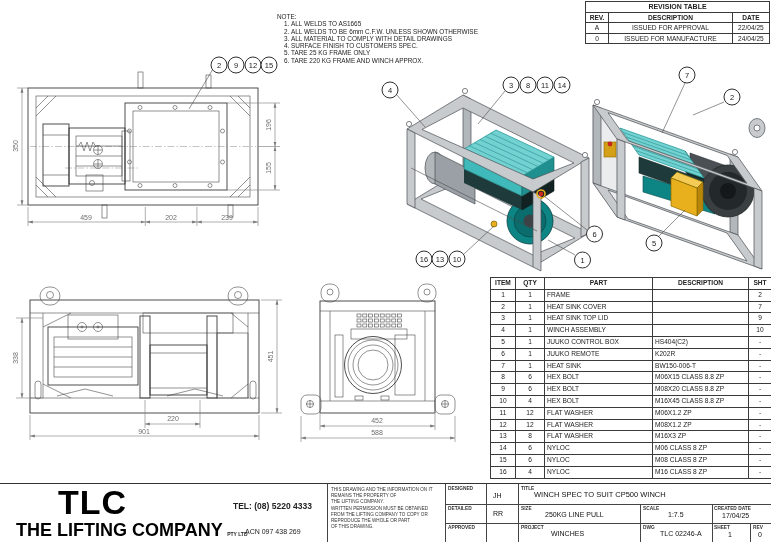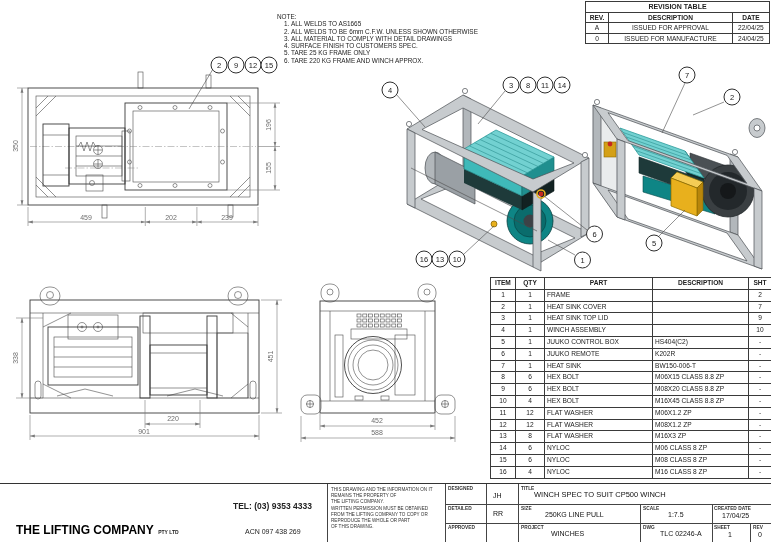--- a/index.html
+++ b/index.html
@@ -33,21 +33,21 @@
   #parts-table td:nth-child(1),#parts-table td:nth-child(2),#parts-table td:nth-child(5){text-align:center;}
   #parts-table td:nth-child(3),#parts-table td:nth-child(4){text-align:left;}
   
   #title-block{position:absolute;left:0;top:483px;width:771px;height:59px;border-top:1.5px solid #333;}
   .tb-abs{position:absolute;white-space:nowrap;}
   .vline{position:absolute;width:1px;background:#444;top:0;height:59px;}
   .hline{position:absolute;height:1px;background:#444;}
   .lbl{font-size:4.8px;color:#333;font-weight:bold;}
   .val{font-size:7px;color:#111;}
   #logo-tlc{font-size:34px;font-weight:bold;letter-spacing:1px;color:#000;}
-  #logo-name{font-size:12px;font-weight:bold;color:#000;}
+  #logo-name{font-size:18px;font-weight:bold;color:#000;}
   #logo-suffix{font-size:5px;font-weight:bold;}
   #tb-tel{font-size:8.5px;font-weight:bold;}
   #tb-acn{font-size:7px;}
   .disc{font-size:4.6px;line-height:6.2px;color:#333;}
 </style>
 </head>
 <body>
 
 <div id="sheet">
 
@@ -594,25 +594,26 @@
           <td>16</td>
           <td>4</td>
           <td>NYLOC</td>
           <td>M16 CLASS 8 ZP</td>
           <td>-</td>
         </tr>
       </tbody>
   </table>
 
   <div id="title-block">
+    <div class="tb-abs" id="logo-tlc" style="left:58px;top:-1px;">TLC</div>
     <div class="tb-abs" style="left:16px;top:36px;">
       <span id="logo-name">THE LIFTING COMPANY</span>
       <span id="logo-suffix">PTY LTD</span>
     </div>
-    <div class="tb-abs" id="tb-tel" style="left:233px;top:17px;">TEL: (03) 9353 4333</div>
+    <div class="tb-abs" id="tb-tel" style="left:233px;top:17px;">TEL: (08) 5220 4333</div>
     <div class="tb-abs" id="tb-acn" style="left:245px;top:44px;">ACN 097 438 269</div>
     <div class="vline" style="left:327px;"></div>
 
     <div class="tb-abs" style="left:331px;top:3px;">
       <div class="disc">THIS DRAWING AND THE INFORMATION ON IT</div>
       <div class="disc">REMAINS THE PROPERTY OF</div>
       <div class="disc">THE LIFTING COMPANY.</div>
       <div class="disc">WRITTEN PERMISSION MUST BE OBTAINED</div>
       <div class="disc">FROM THE LIFTING COMPANY TO COPY OR</div>
       <div class="disc">REPRODUCE THE WHOLE OR PART</div>

